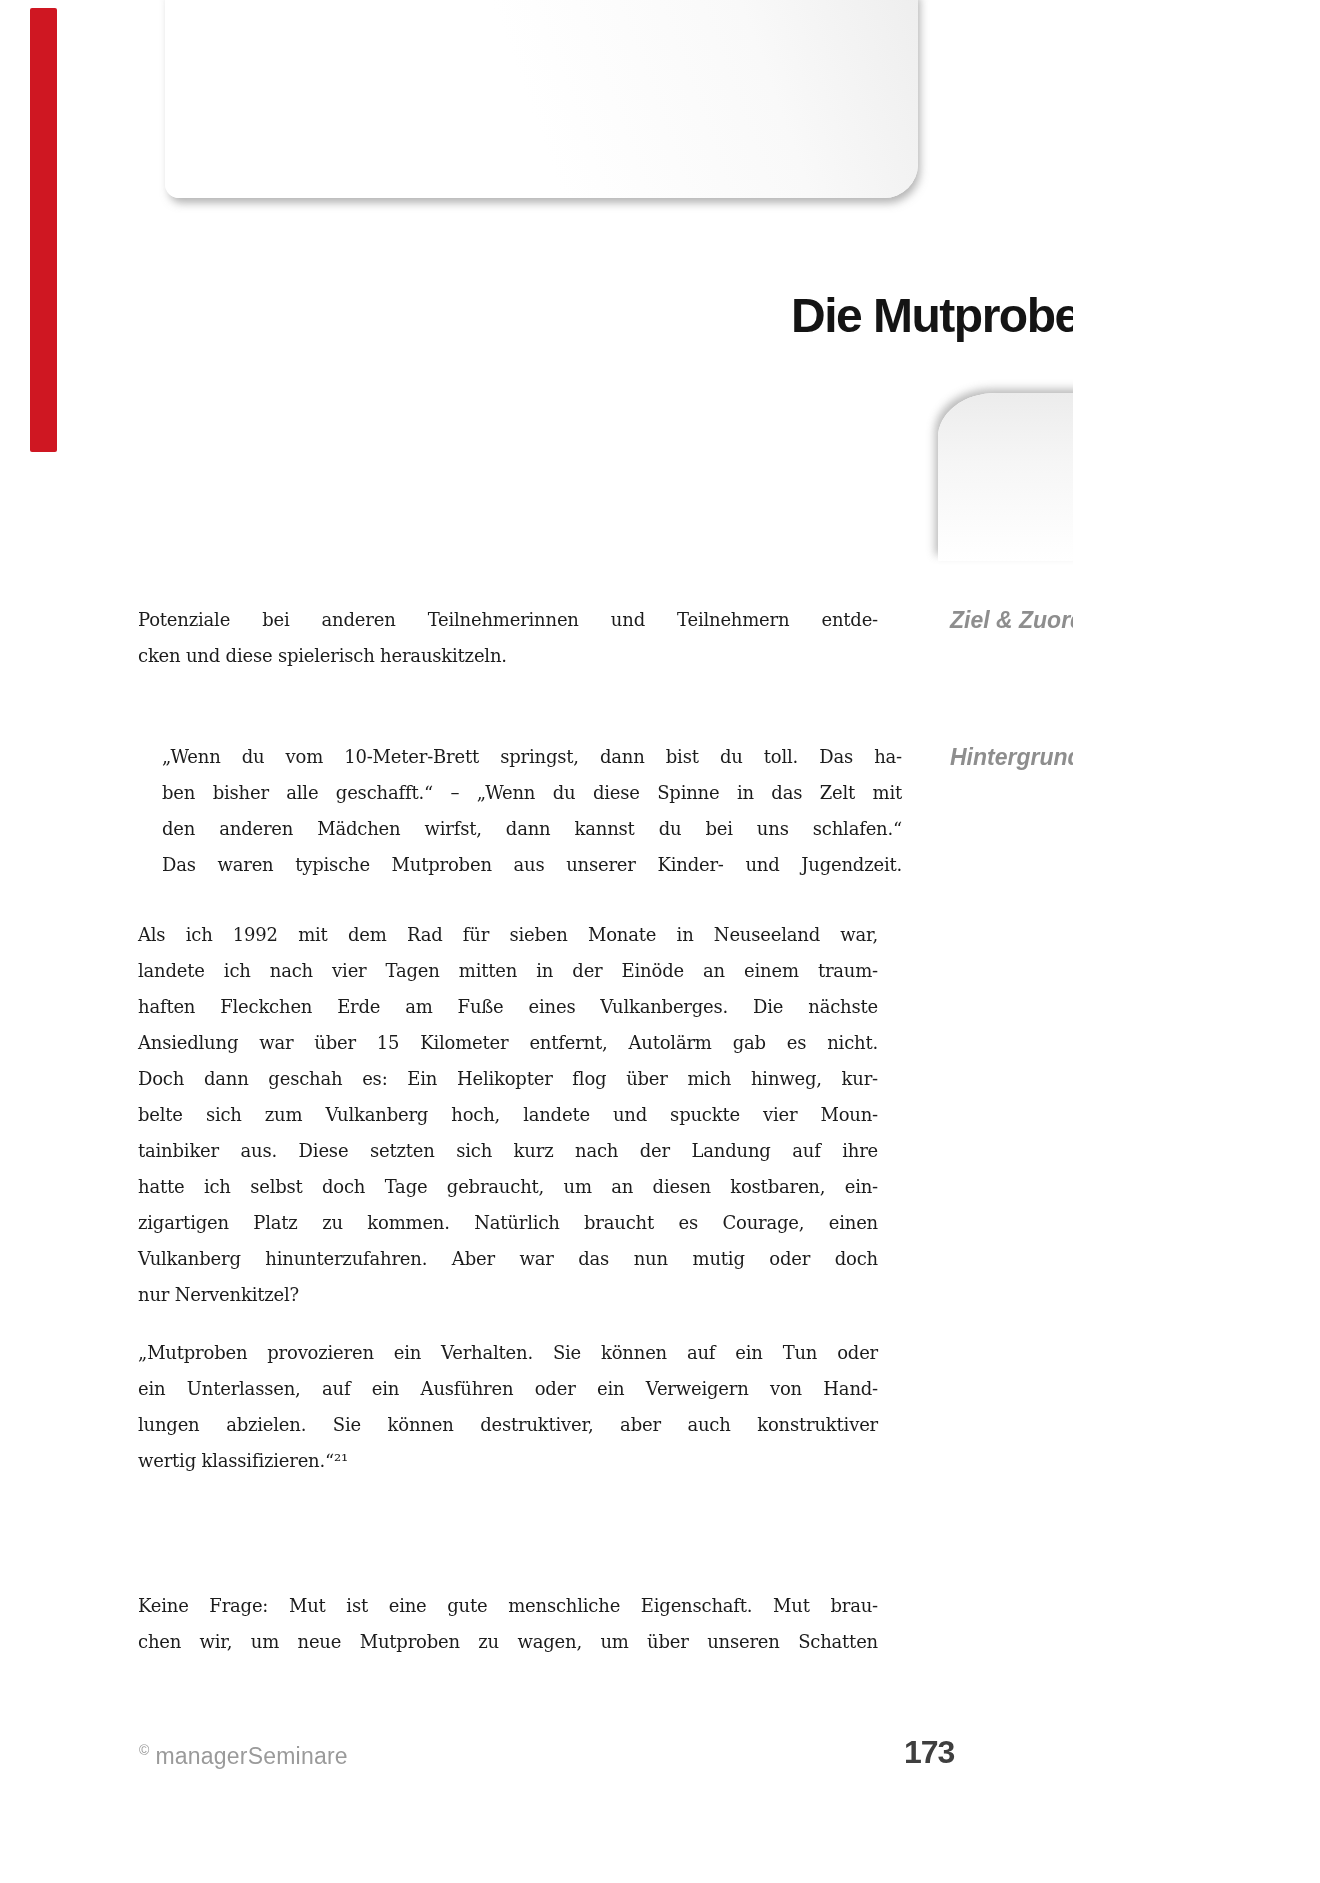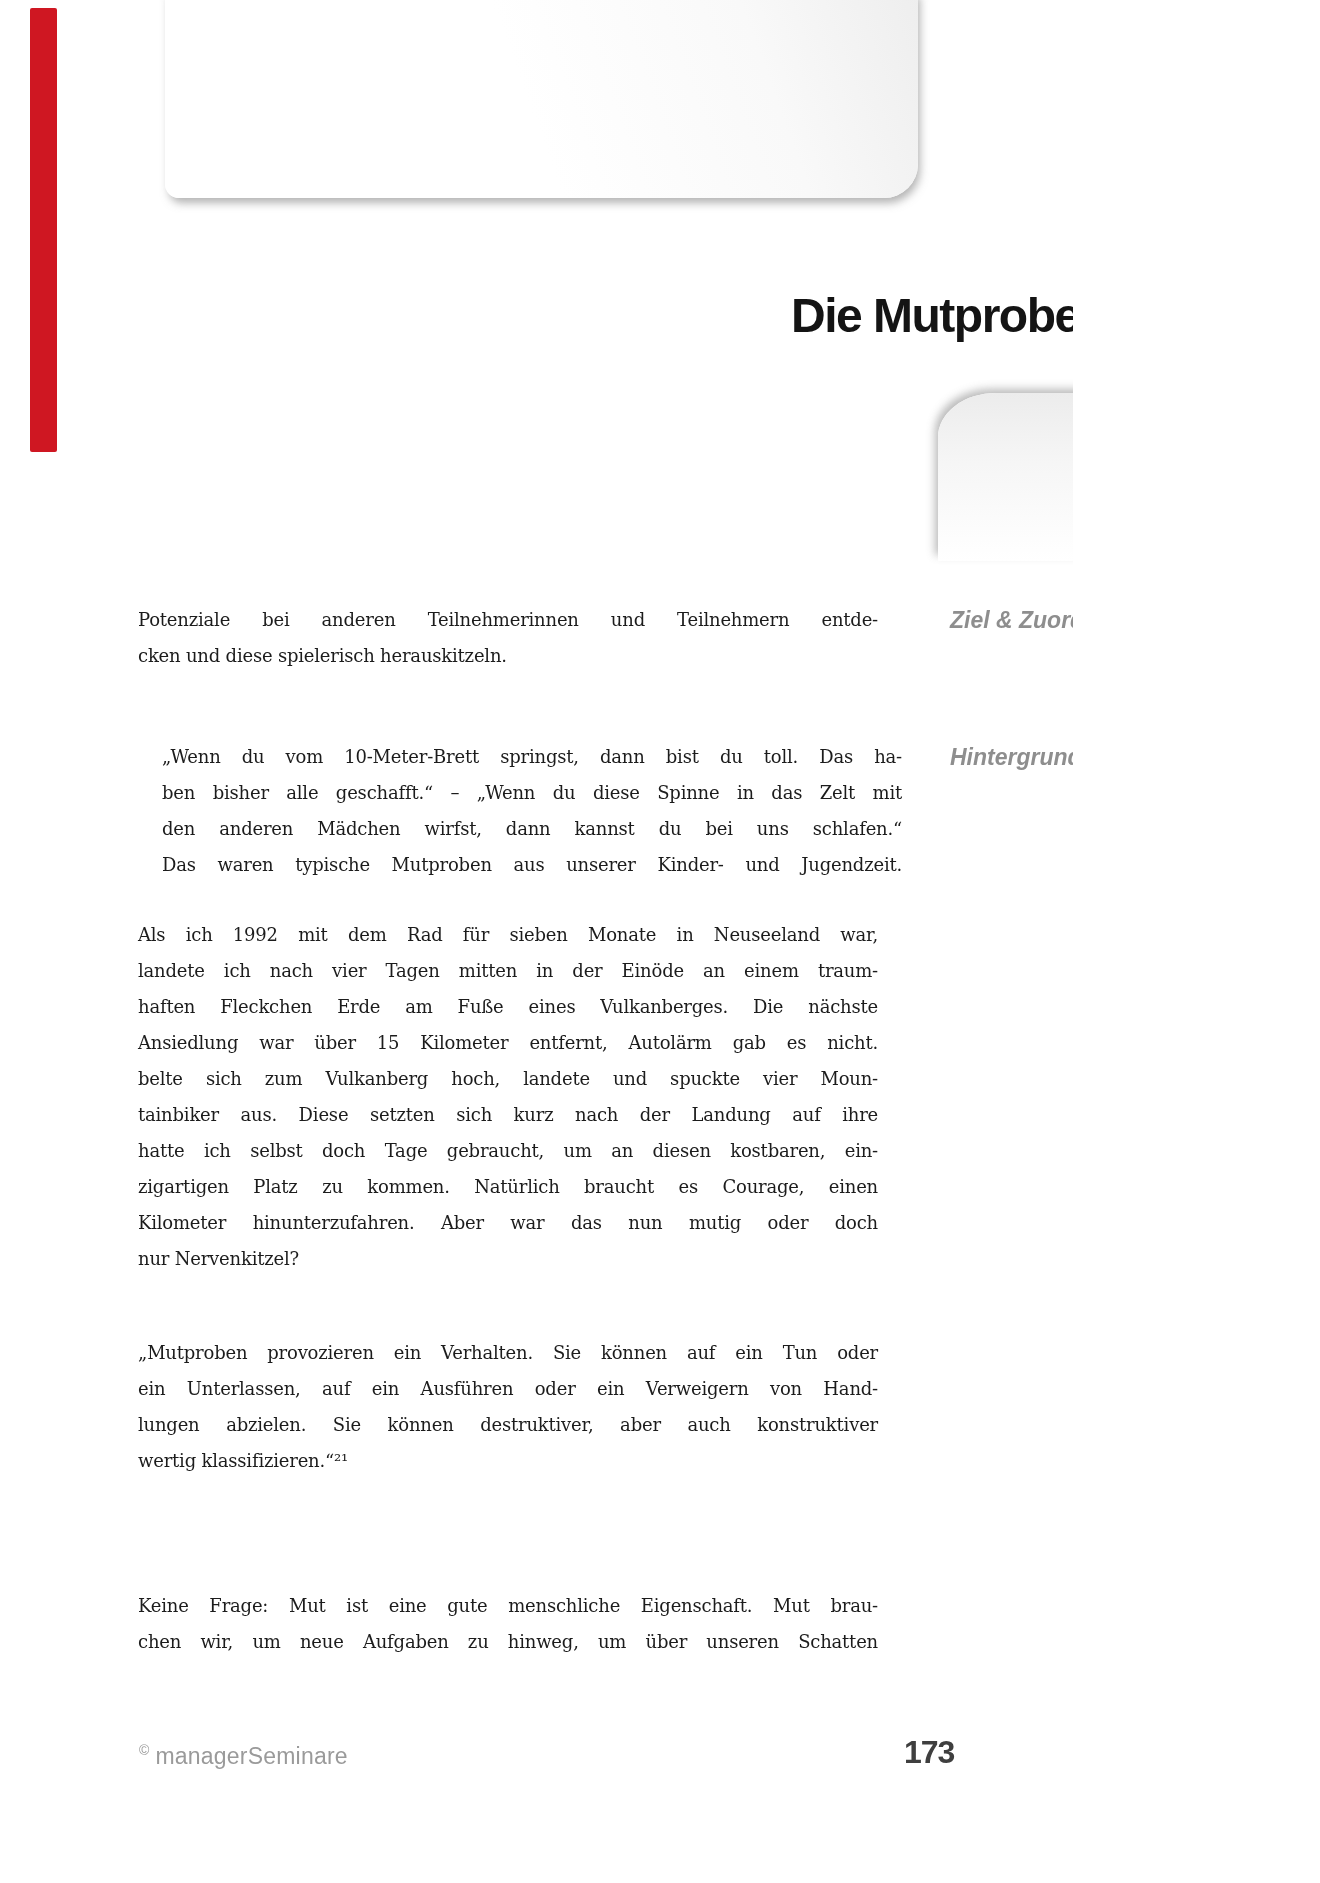--- a/index.html
+++ b/index.html
@@ -135,37 +135,38 @@
     <div class="line">ben bisher alle geschafft.“ – „Wenn du diese Spinne in das Zelt mit</div>
     <div class="line">den anderen Mädchen wirfst, dann kannst du bei uns schlafen.“</div>
     <div class="line">Das waren typische Mutproben aus unserer Kinder- und Jugendzeit.</div>
   </div>
 
   <div class="para p3">
     <div class="line">Als ich 1992 mit dem Rad für sieben Monate in Neuseeland war,</div>
     <div class="line">landete ich nach vier Tagen mitten in der Einöde an einem traum-</div>
     <div class="line">haften Fleckchen Erde am Fuße eines Vulkanberges. Die nächste</div>
     <div class="line">Ansiedlung war über 15 Kilometer entfernt, Autolärm gab es nicht.</div>
+    <div class="line">Doch dann geschah es: Ein Helikopter flog über mich hinweg, kur-</div>
     <div class="line">belte sich zum Vulkanberg hoch, landete und spuckte vier Moun-</div>
     <div class="line">tainbiker aus. Diese setzten sich kurz nach der Landung auf ihre</div>
     <div class="line">hatte ich selbst doch Tage gebraucht, um an diesen kostbaren, ein-</div>
     <div class="line">zigartigen Platz zu kommen. Natürlich braucht es Courage, einen</div>
-    <div class="line">Kilometer hinunterzufahren. Aber war das nun mutig oder doch</div>
+    <div class="line">Vulkanberg hinunterzufahren. Aber war das nun mutig oder doch</div>
     <div class="line end">nur Nervenkitzel?</div>
   </div>
 
   <div class="para p4">
     <div class="line">„Mutproben provozieren ein Verhalten. Sie können auf ein Tun oder</div>
     <div class="line">ein Unterlassen, auf ein Ausführen oder ein Verweigern von Hand-</div>
     <div class="line">lungen abzielen. Sie können destruktiver, aber auch konstruktiver</div>
     <div class="line end">wertig klassifizieren.“²¹</div>
   </div>
 
   <div class="para p5">
     <div class="line">Keine Frage: Mut ist eine gute menschliche Eigenschaft. Mut brau-</div>
-    <div class="line">chen wir, um neue Aufgaben zu hinweg, um über unseren Schatten</div>
+    <div class="line">chen wir, um neue Mutproben zu wagen, um über unseren Schatten</div>
   </div>
 
   <div class="footer-copy"><span class="copy-sym">©</span><span>managerSeminare</span></div>
 
   <div class="page-number">173</div>
 
 </div>
 
 </body></html>

